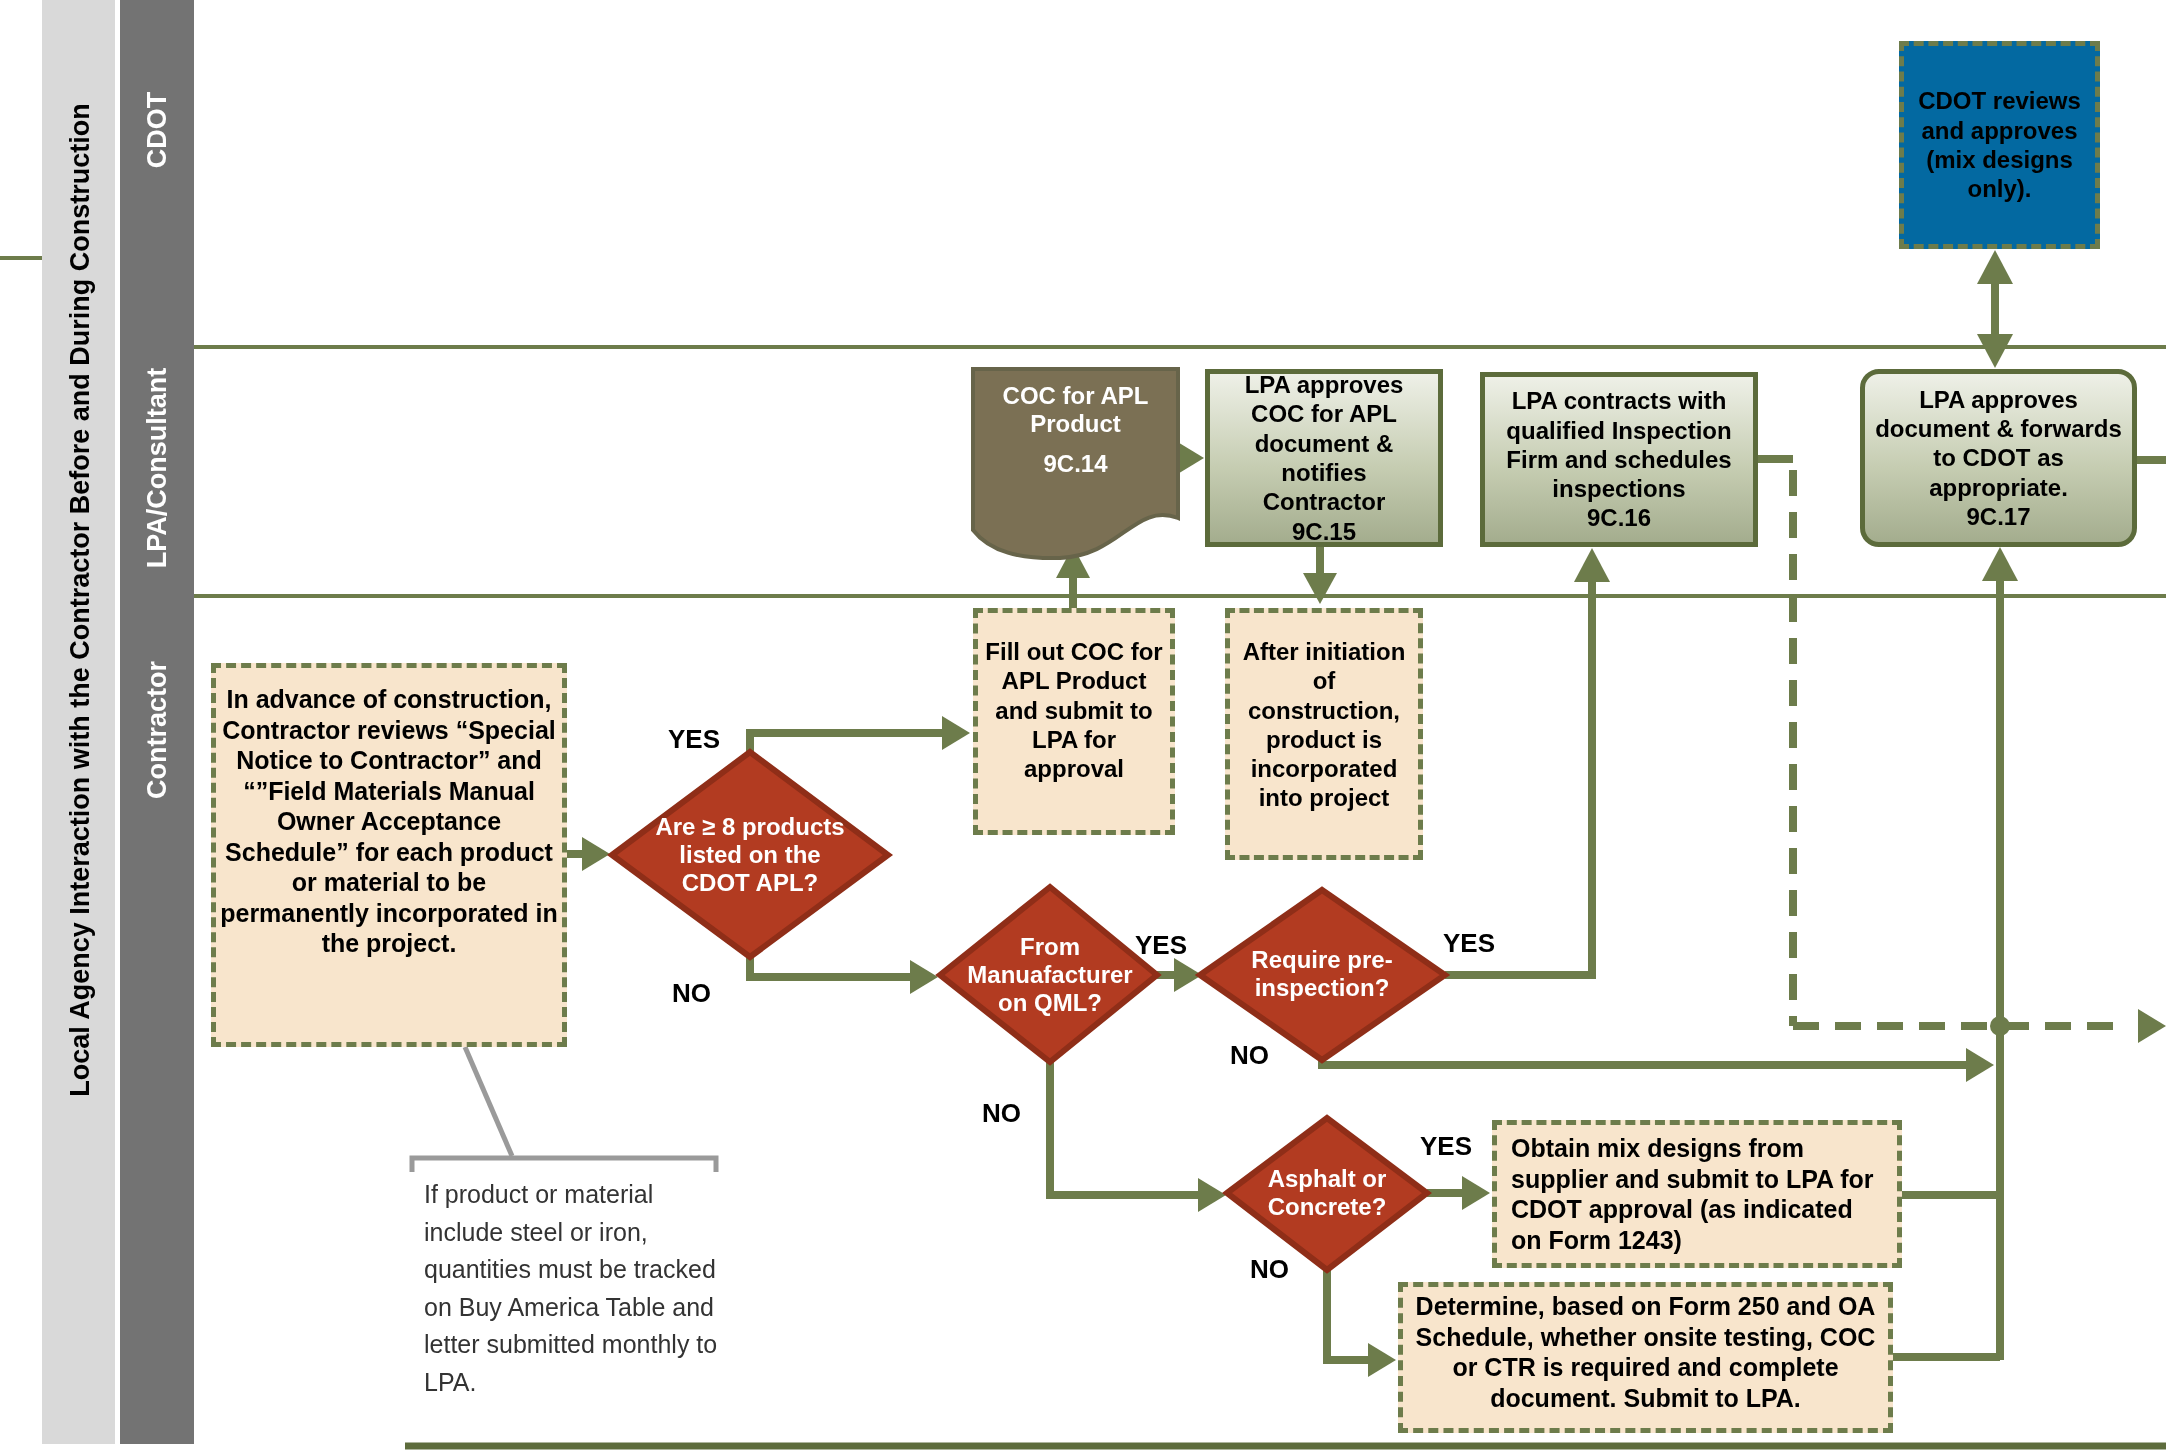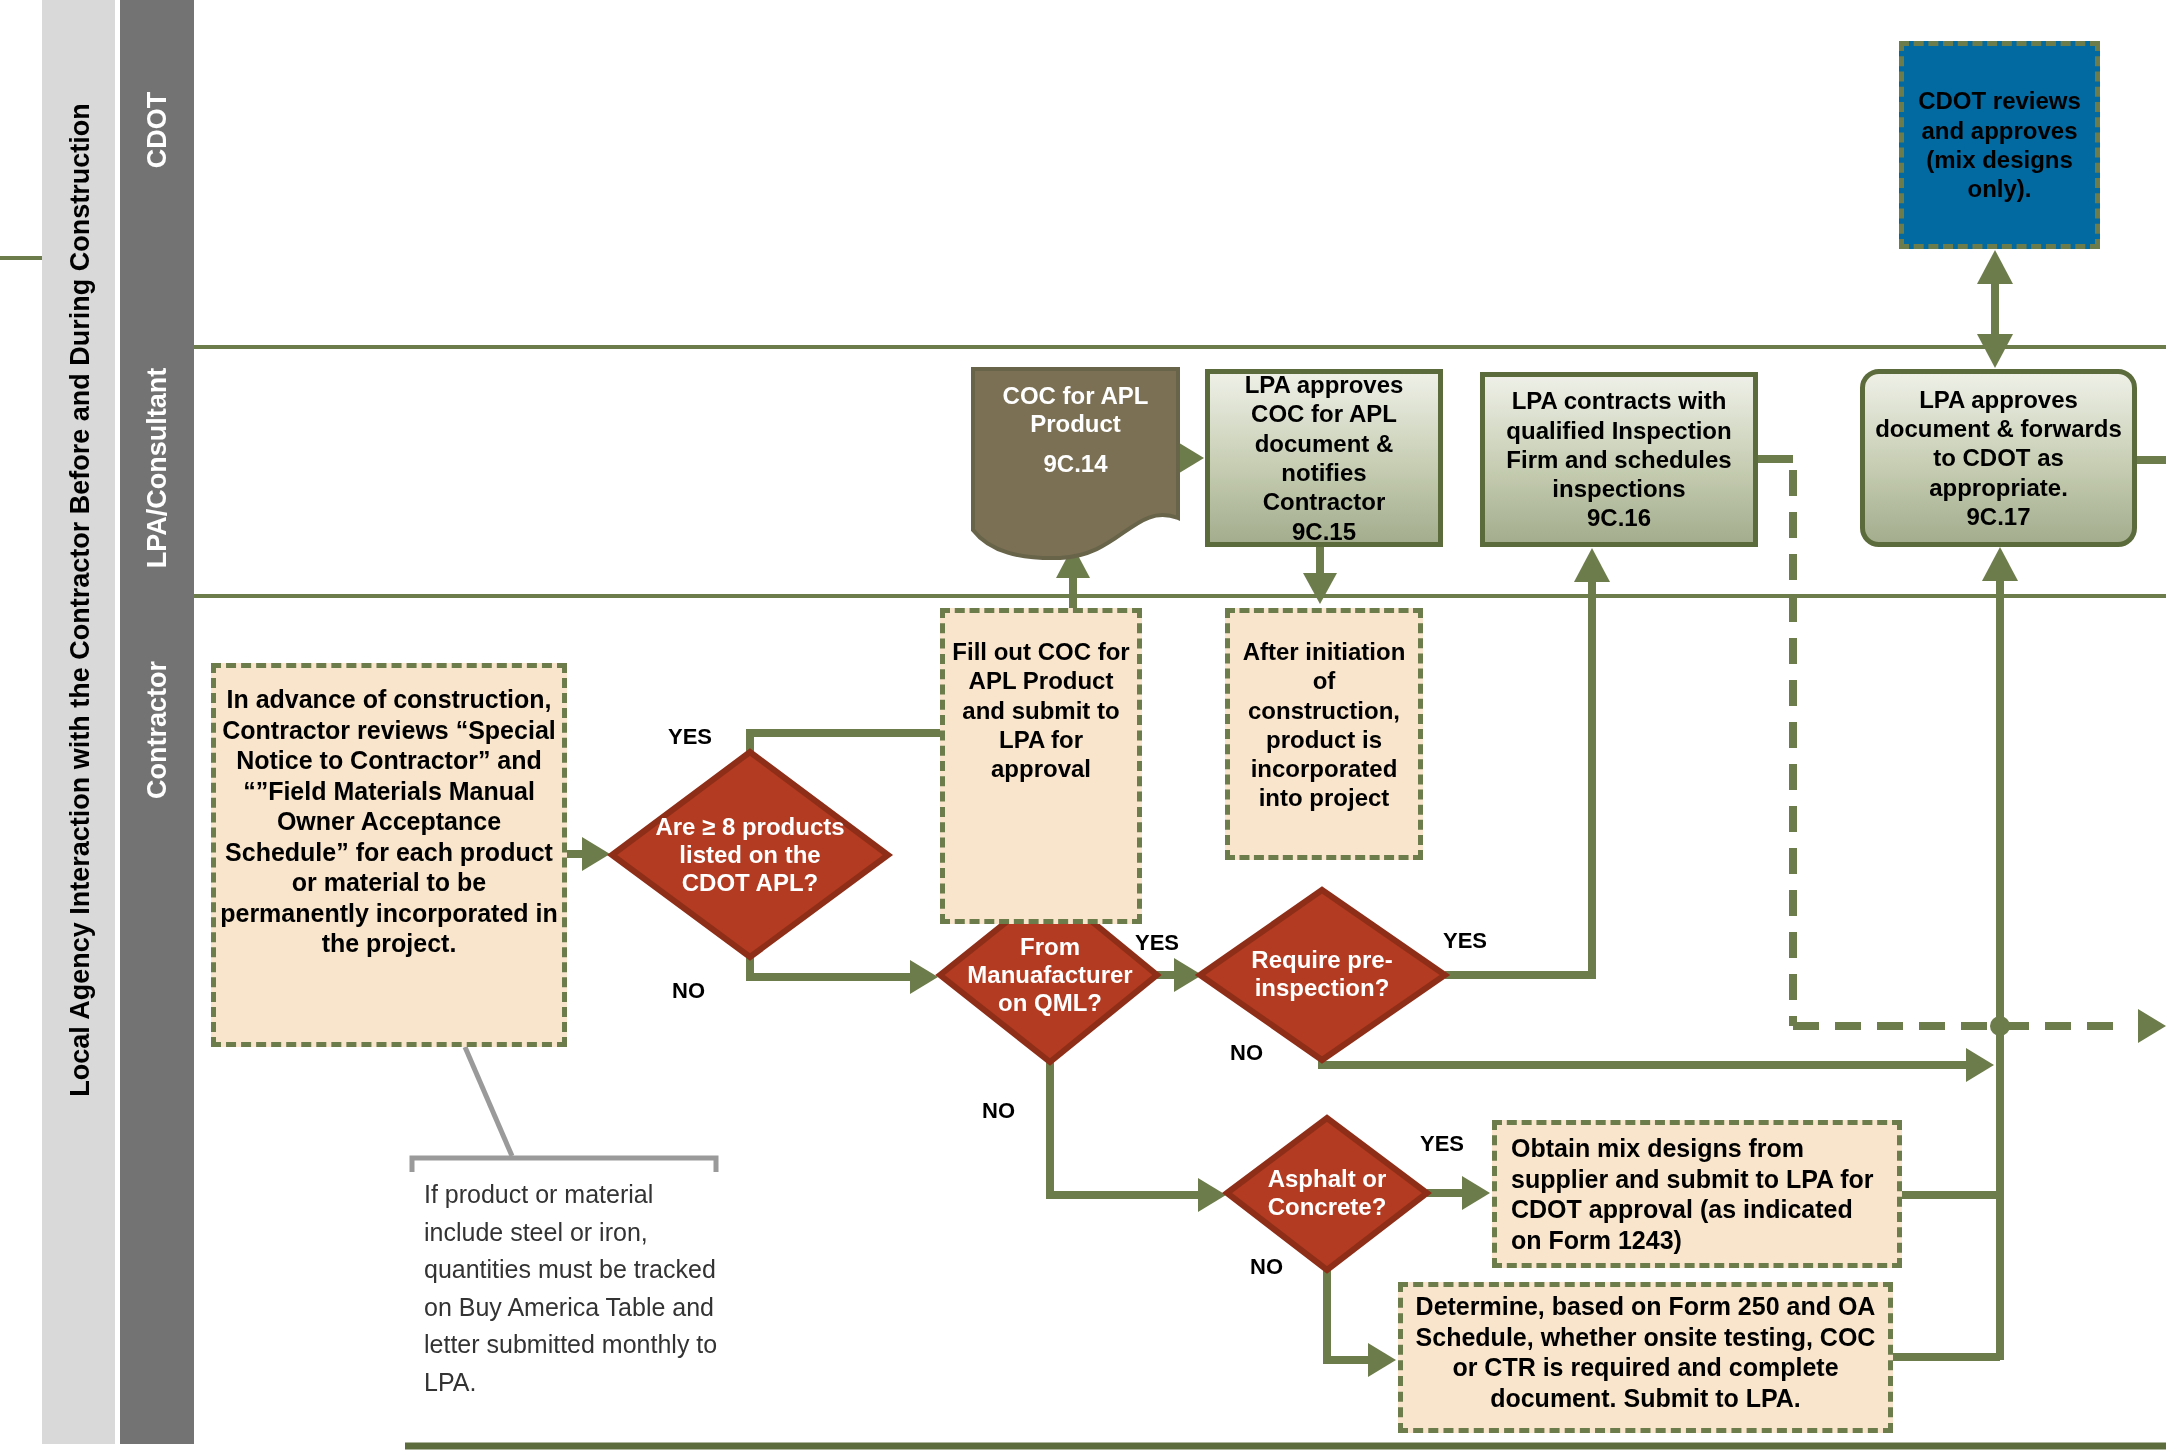--- a/index.html
+++ b/index.html
@@ -17,29 +17,29 @@
   .node{position:absolute;z-index:4;box-sizing:border-box;display:flex;flex-direction:column;
         align-items:center;text-align:center;}
   .peach{background:#f8e5cc;border:5px dashed #6d7c4b;}
   .mint{background:#0369a1;border:5px dashed #6d7c4b;}
   .grad{background:linear-gradient(180deg,#eef0e7 0%,#c6cdb2 55%,#a4ad8e 100%);border:5px solid #5c6b3b;}
   .btxt{font-weight:700;color:#000;font-size:24px;line-height:1.22;}
   .node.big{font-size:25px;}
   .dtxt{position:absolute;z-index:5;display:flex;align-items:center;justify-content:center;
         text-align:center;color:#fff;font-weight:700;font-size:24px;line-height:1.18;}
   .doc-txt{position:absolute;z-index:5;color:#fff;font-weight:700;font-size:24px;text-align:center;}
-  .edge-label{position:absolute;z-index:5;font-size:22px;font-weight:700;color:#000;}
+  .edge-label{position:absolute;z-index:5;font-size:26px;font-weight:700;color:#000;}
   .note{position:absolute;z-index:4;width:300px;font-size:25px;line-height:1.5;color:#333;text-align:left;}
   
   .cdot-box{left:1899px;top:41px;width:201px;height:208px;justify-content:center;padding:6px;}
   .b915{left:1205px;top:369px;width:238px;height:178px;justify-content:center;padding:16px;}
   .b916{left:1480px;top:372px;width:278px;height:175px;justify-content:center;padding:4px;}
   .b917{left:1860px;top:369px;width:277px;height:178px;justify-content:center;padding:4px;border-radius:19px;}
   .bigbox{left:211px;top:663px;width:356px;height:384px;padding:16px 4px;}
-  .fillbox{left:940px;top:608px;width:202px;height:316px;padding:24px 6px;align-items:flex-end;}
+  .fillbox{left:973px;top:608px;width:202px;height:227px;padding:24px 6px;align-items:flex-end;}
   .afterbox{left:1225px;top:608px;width:198px;height:252px;padding:24px 4px;}
   .obtainbox{left:1492px;top:1120px;width:410px;height:148px;align-items:flex-start;text-align:left;
              justify-content:center;padding:14px 14px;}
   .determinebox{left:1398px;top:1282px;width:495px;height:151px;justify-content:flex-start;padding:4px 8px;}
   .d1{left:648px;top:798px;width:204px;height:114px;}
   .d2{left:958px;top:918px;width:184px;height:114px;}
   .d3{left:1222px;top:928px;width:200px;height:92px;}
   .d4{left:1245px;top:1146px;width:164px;height:94px;}
   .doc-label{left:973px;top:382px;width:205px;}
   .doc-code{left:973px;top:450px;width:205px;}

